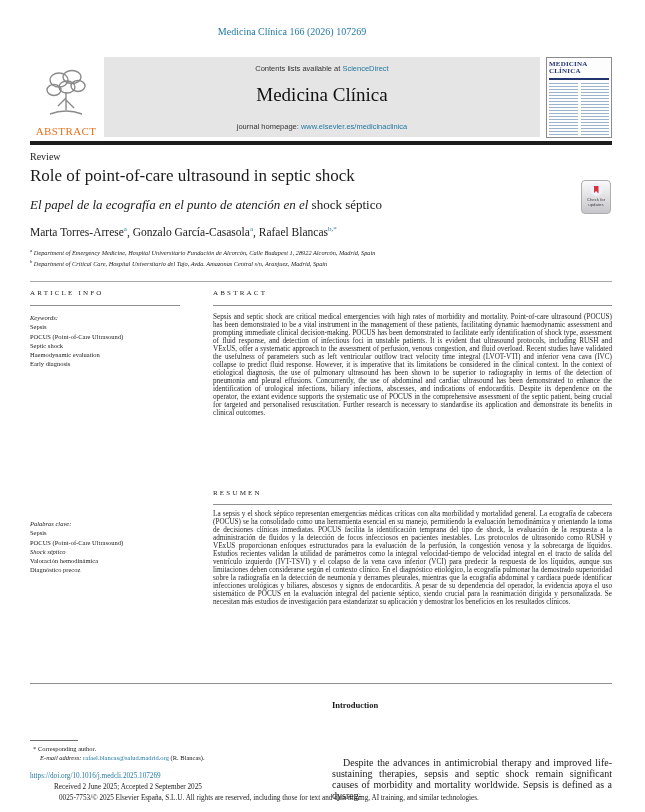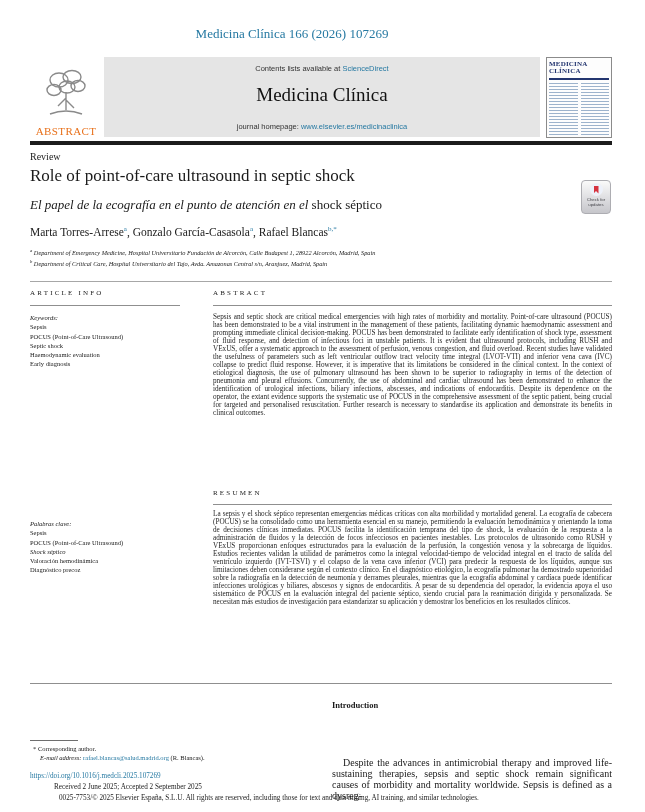--- a/index.html
+++ b/index.html
@@ -2,21 +2,21 @@
 <html><head>
 <meta charset="utf-8">
 <style>
   html,body{margin:0;padding:0;background:#fff;}
   .page{position:relative;width:645px;height:812px;background:#fff;overflow:hidden;
         font-family:"Liberation Serif",serif;color:#1a1a1a;}
   .link{color:#2679a2;text-decoration:none;cursor:pointer;}
   .sans{font-family:"Liberation Sans",sans-serif;}
 
   .journal-ref{position:absolute;top:26px;left:0;width:584px;text-align:center;
-               font-size:13px;color:#2679a2;}
+               font-size:10px;color:#2679a2;}
 
   .header-row{position:absolute;top:57px;left:30px;width:582px;height:80px;display:flex;}
   .logo-col{width:72px;display:flex;flex-direction:column;align-items:center;justify-content:flex-end;}
   .elsevier-text{font-size:11px;color:#e8701a;letter-spacing:.4px;line-height:1;margin-top:2px;}
   .grey-box{flex:1;background:#e5e5e5;margin-left:2px;position:relative;text-align:center;}
   .contents-line{font-size:7.5px;color:#333;margin-top:7px;}
   .big-title{font-size:19px;color:#111;margin-top:11px;}
   .homepage-line{position:absolute;bottom:6px;left:0;width:100%;font-size:7.5px;color:#333;}
   .cover-box{width:60px;height:74px;margin-left:6px;border:1px solid #8b8b8b;background:#fdfdfd;
              padding:3px 2px 2px 2px;}

